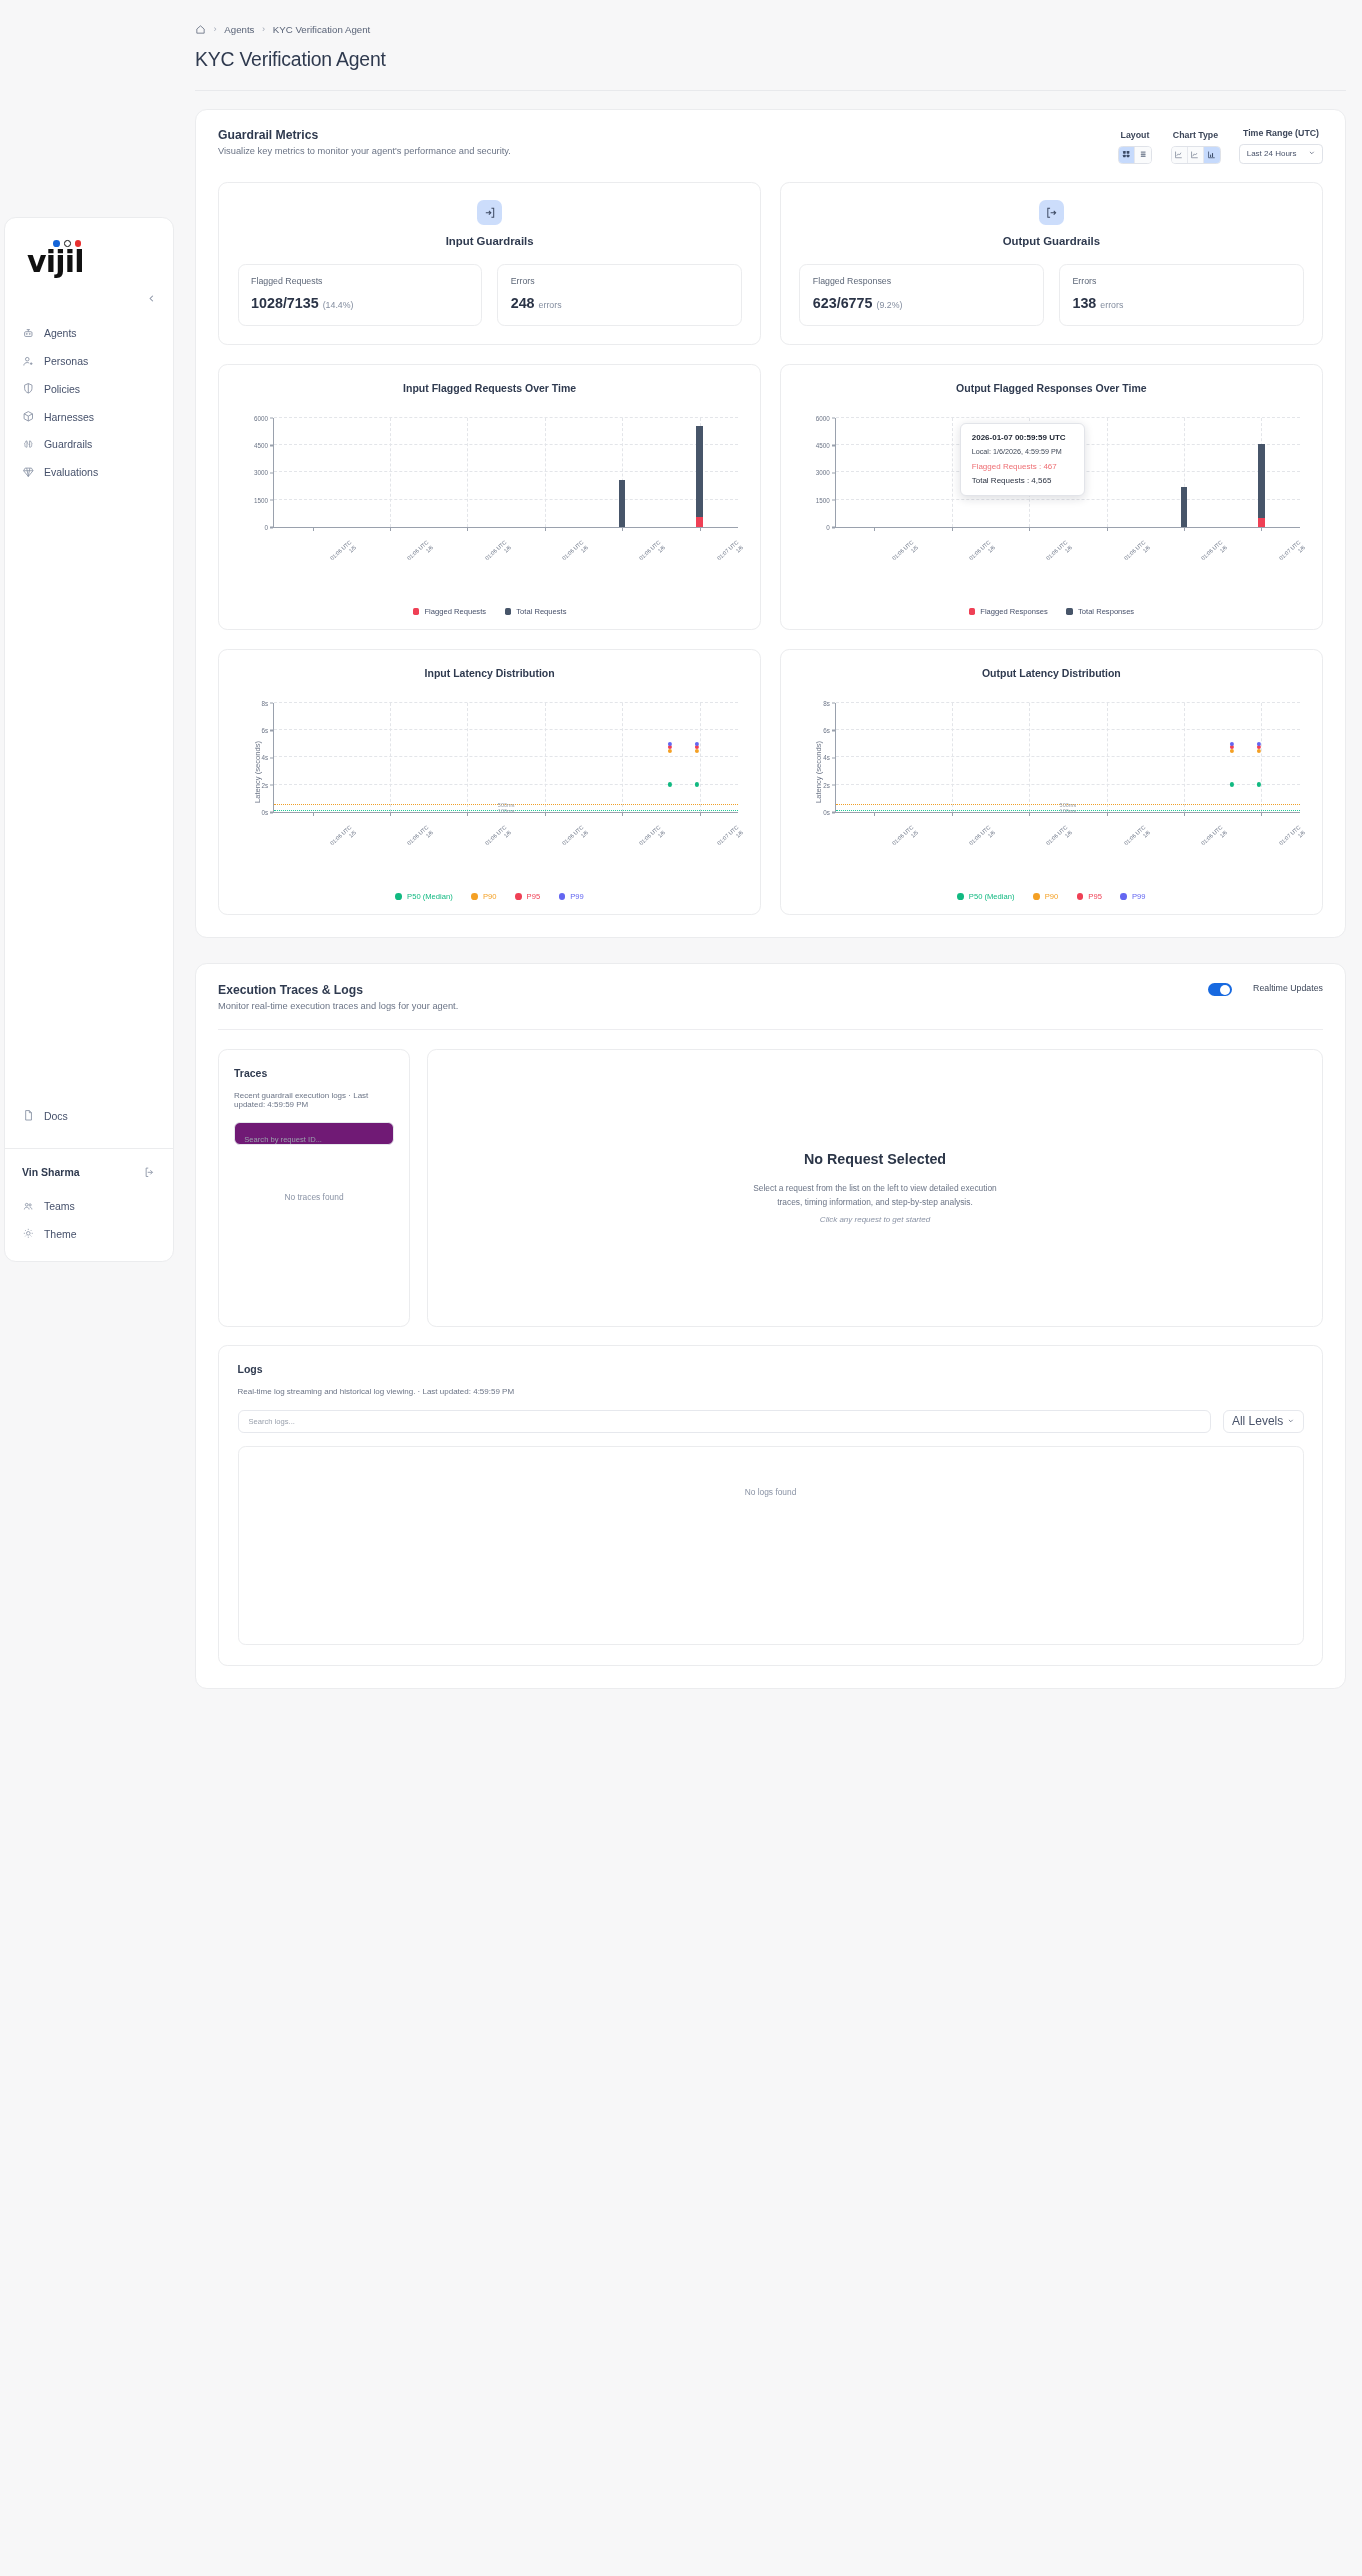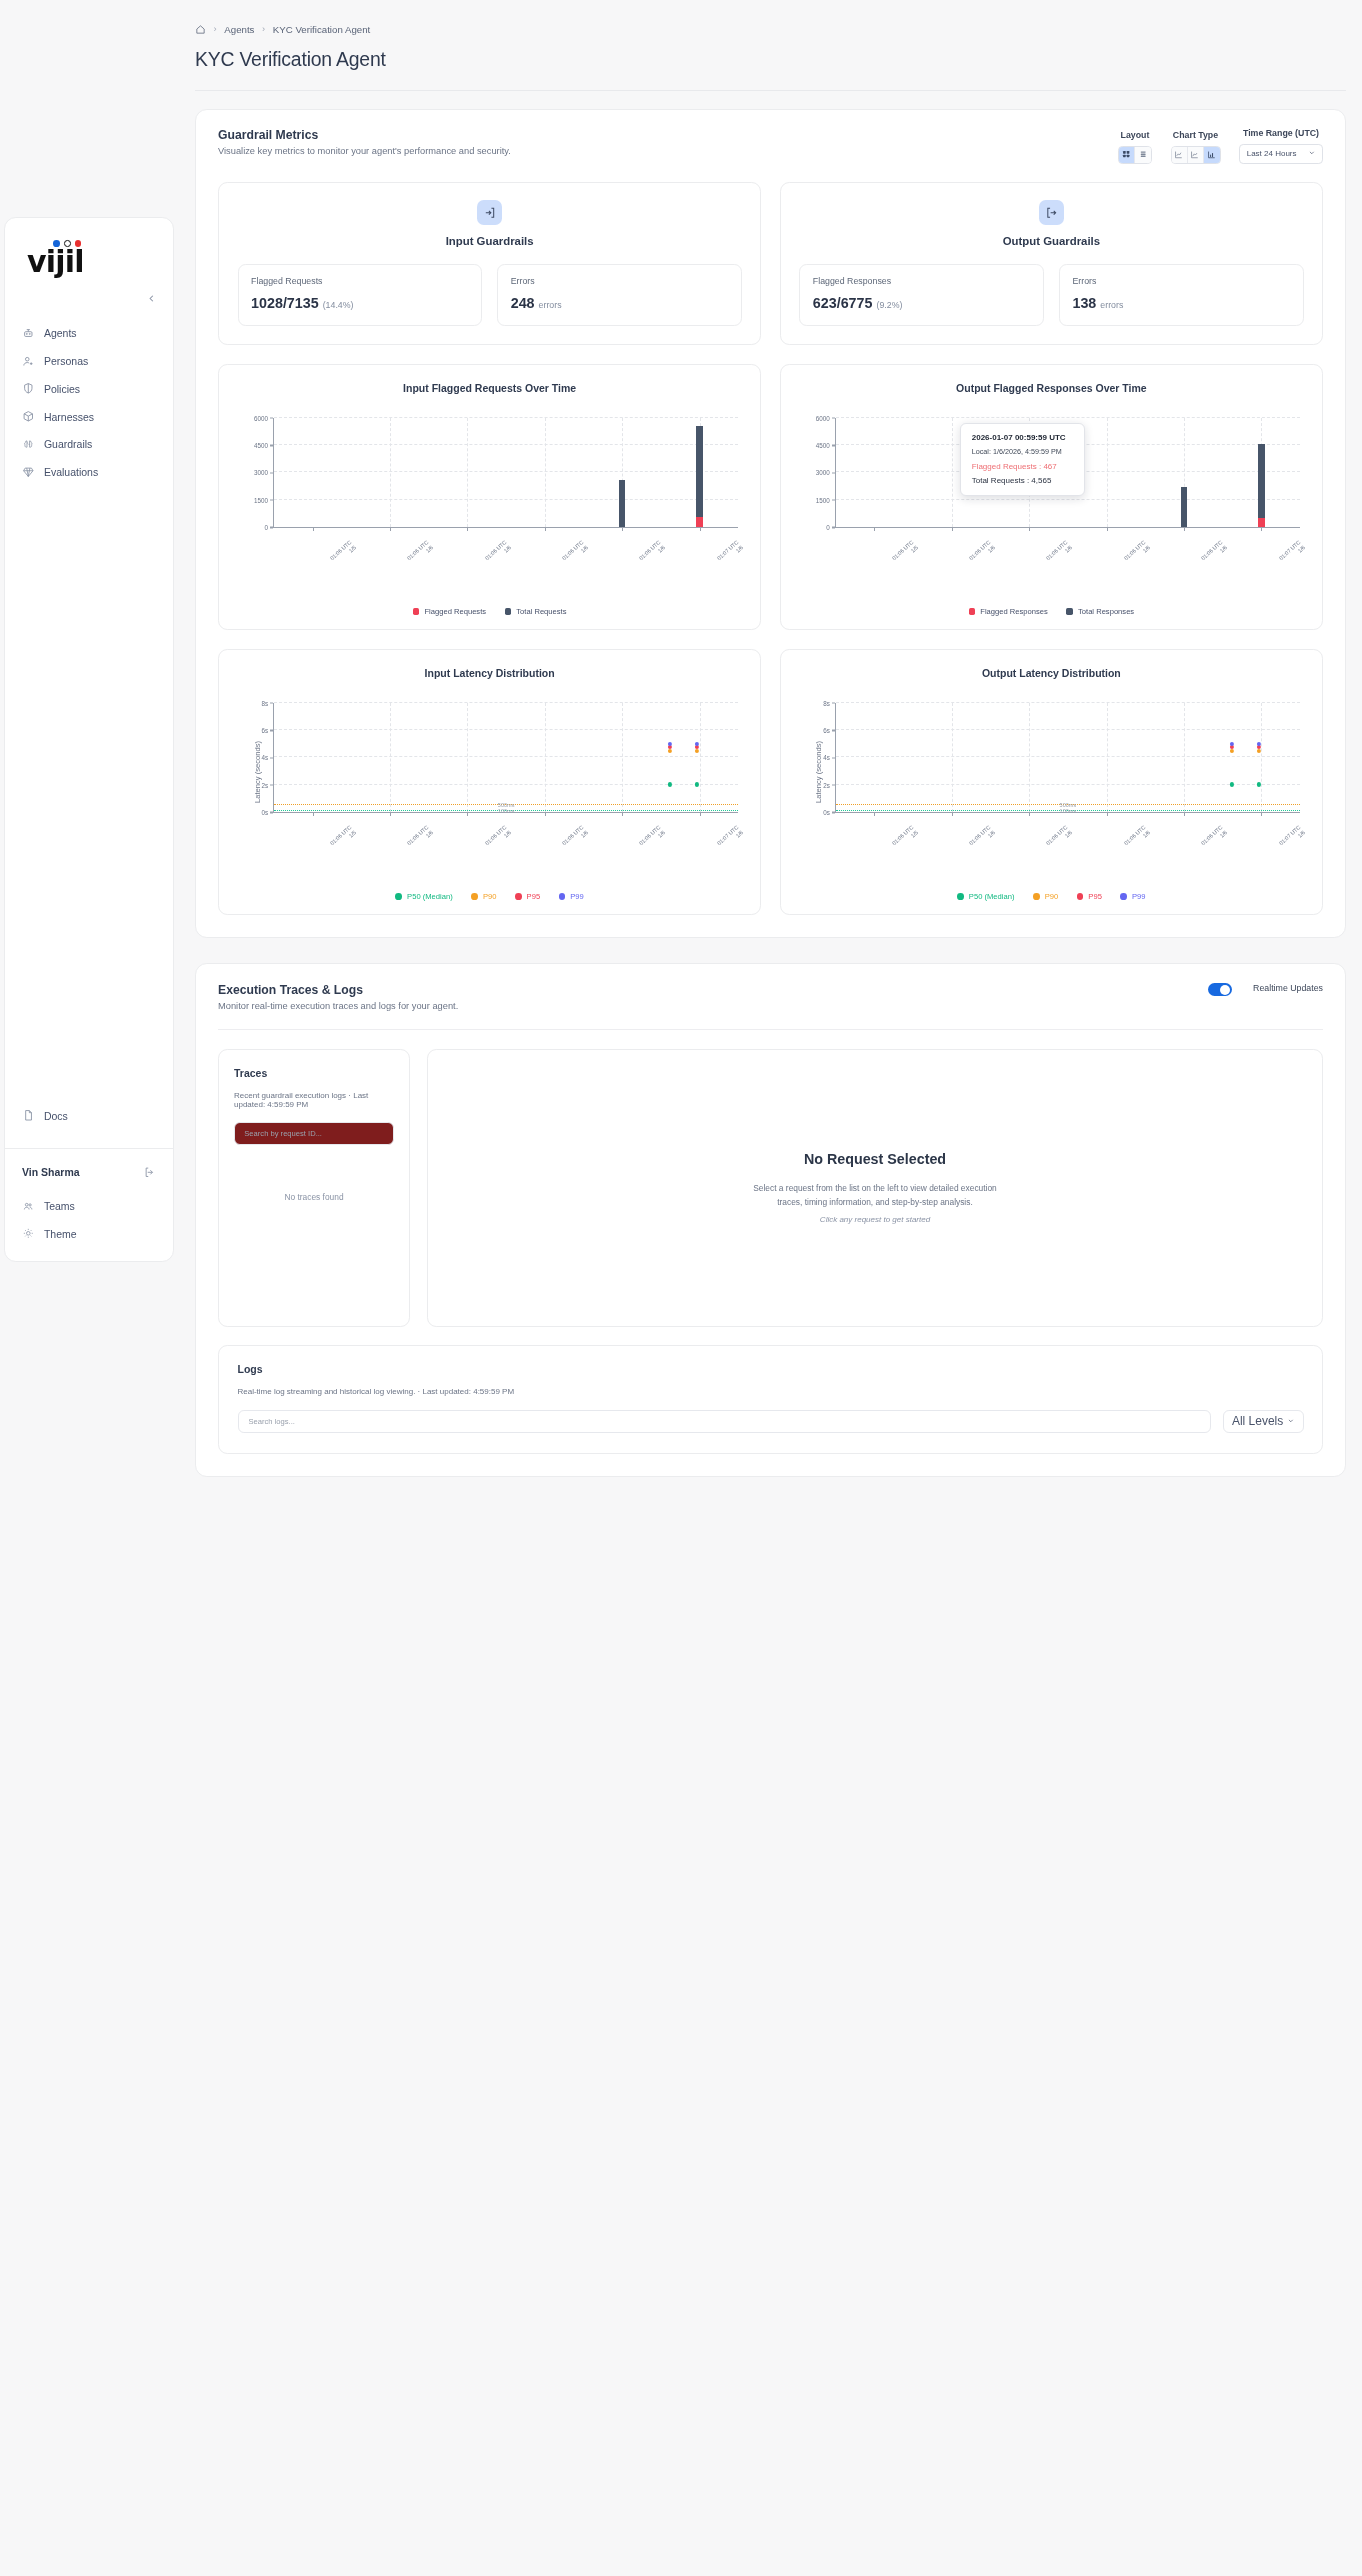--- a/index.html
+++ b/index.html
@@ -192,22 +192,22 @@
   .exec-rule { margin: 18.5px 22px 0 22px; height: 0.8px; background: #ededf0; }
   .exec-grid { display: flex; gap: 17px; padding: 18.5px 22px 0 22px; }
   .traces-panel {
     width: 192px; flex: 0 0 192px; border: 0.8px solid #ebecee; border-radius: 9.3px;
     padding: 17px 15px 17px 15px; min-height: 278px;
   }
   .panel-title { font-size: 10.5px; font-weight: 700; color: #2f3a4f; }
   .panel-sub { font-size: 8px; color: #6b7486; margin-top: 11.8px; }
   .search-field {
     margin-top: 13.5px; height: 23px; border: 0.8px solid #e6e8ed; border-radius: 5.9px;
-    display: flex; align-items: center; padding: 0 9.3px;
-    font-size: 7.6px; color: #9aa1ad; background: #7f1d1d; cursor: text;
+    display: flex; align-items: flex-end; padding: 0 9.3px;
+    font-size: 7.6px; color: #9aa1ad; background: #701a75; cursor: text;
   }
   .empty-note { margin-top: 47px; text-align: center; font-size: 8.4px; color: #8a93a5; }
 
   .detail-panel {
     flex: 1; border: 0.8px solid #ebecee; border-radius: 9.3px;
     display: flex; flex-direction: column; align-items: center; justify-content: center;
     min-height: 278px; padding: 34px;
   }
   .detail-title { font-size: 14.3px; font-weight: 700; color: #2c3648; }
   .detail-sub { margin-top: 15px; text-align: center; font-size: 8.4px; color: #6b7486; line-height: 1.6; }
@@ -860,16 +860,17 @@
         </div>
         <div class="level-select">
           <span>All Levels</span>
           <span>
             <svg width="7.6" height="7.6" viewBox="0 0 24 24" fill="none" stroke="currentColor" stroke-width="2.2">
                 <path d="M6 9l6 6 6-6"></path>
               </svg>
           </span>
         </div>
       </div>
+      <div class="logs-body">No logs found</div>
     </div>
   </div>
 </div>
 
 
 </body></html>

